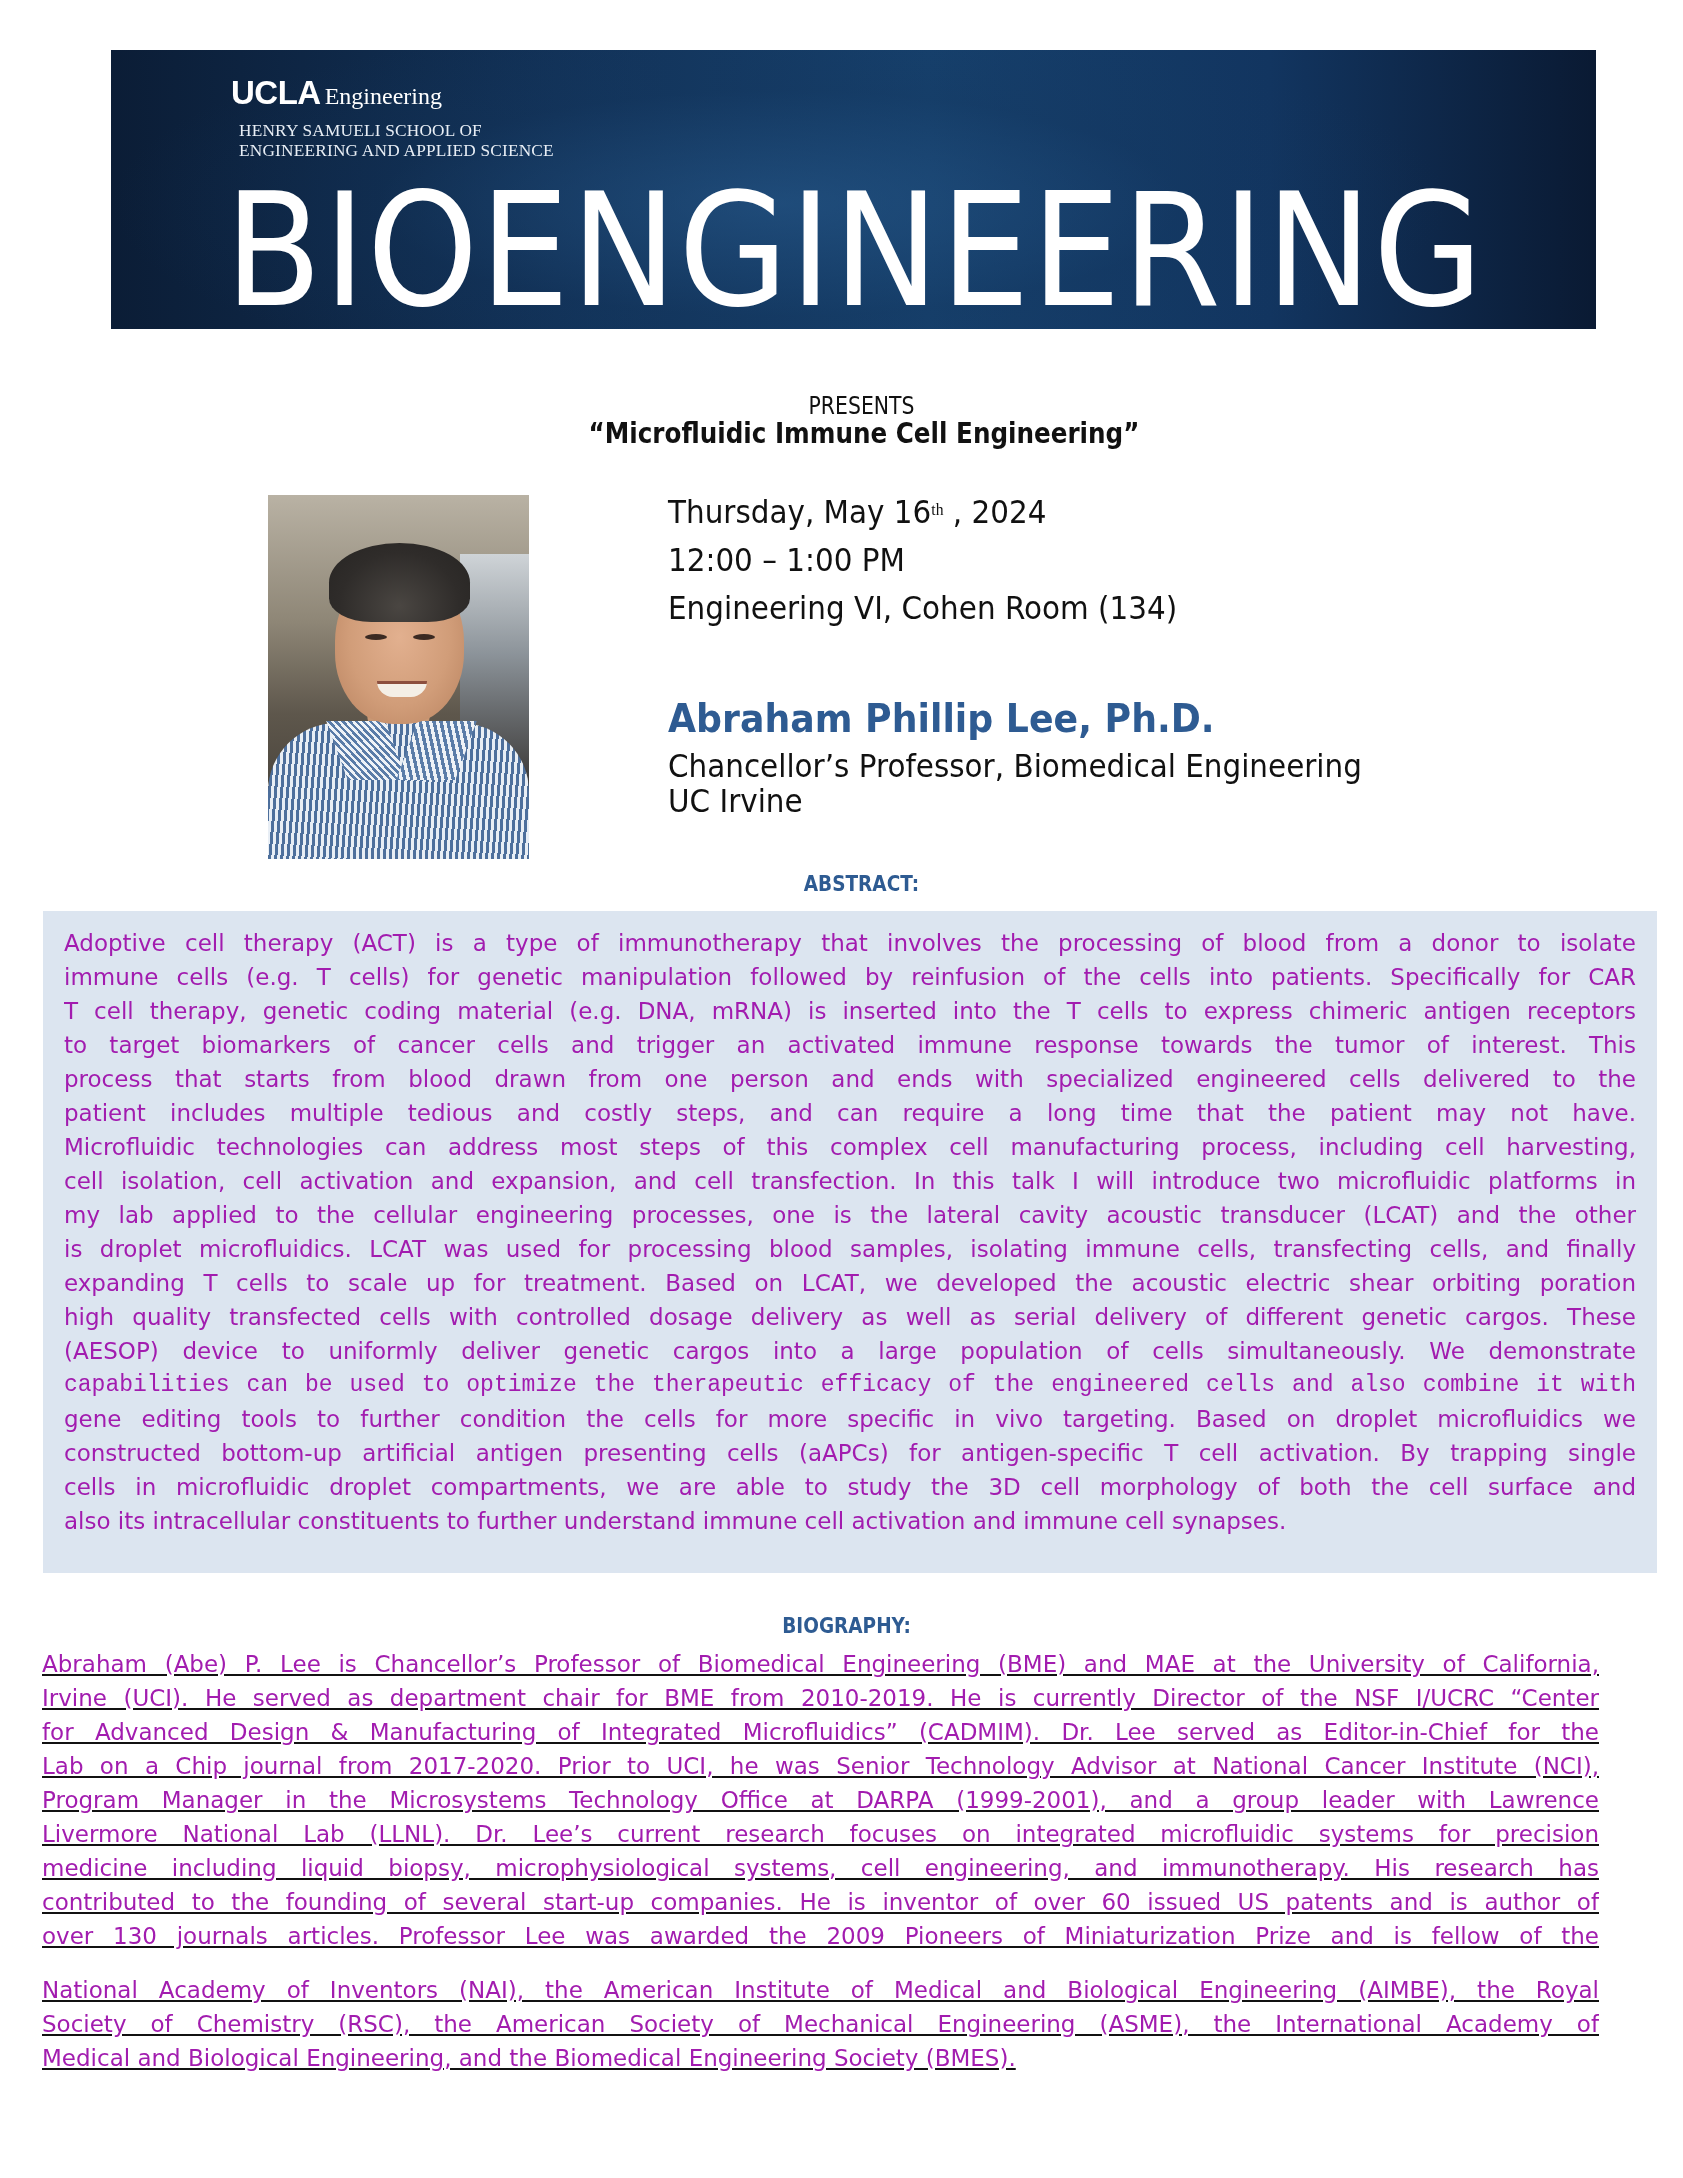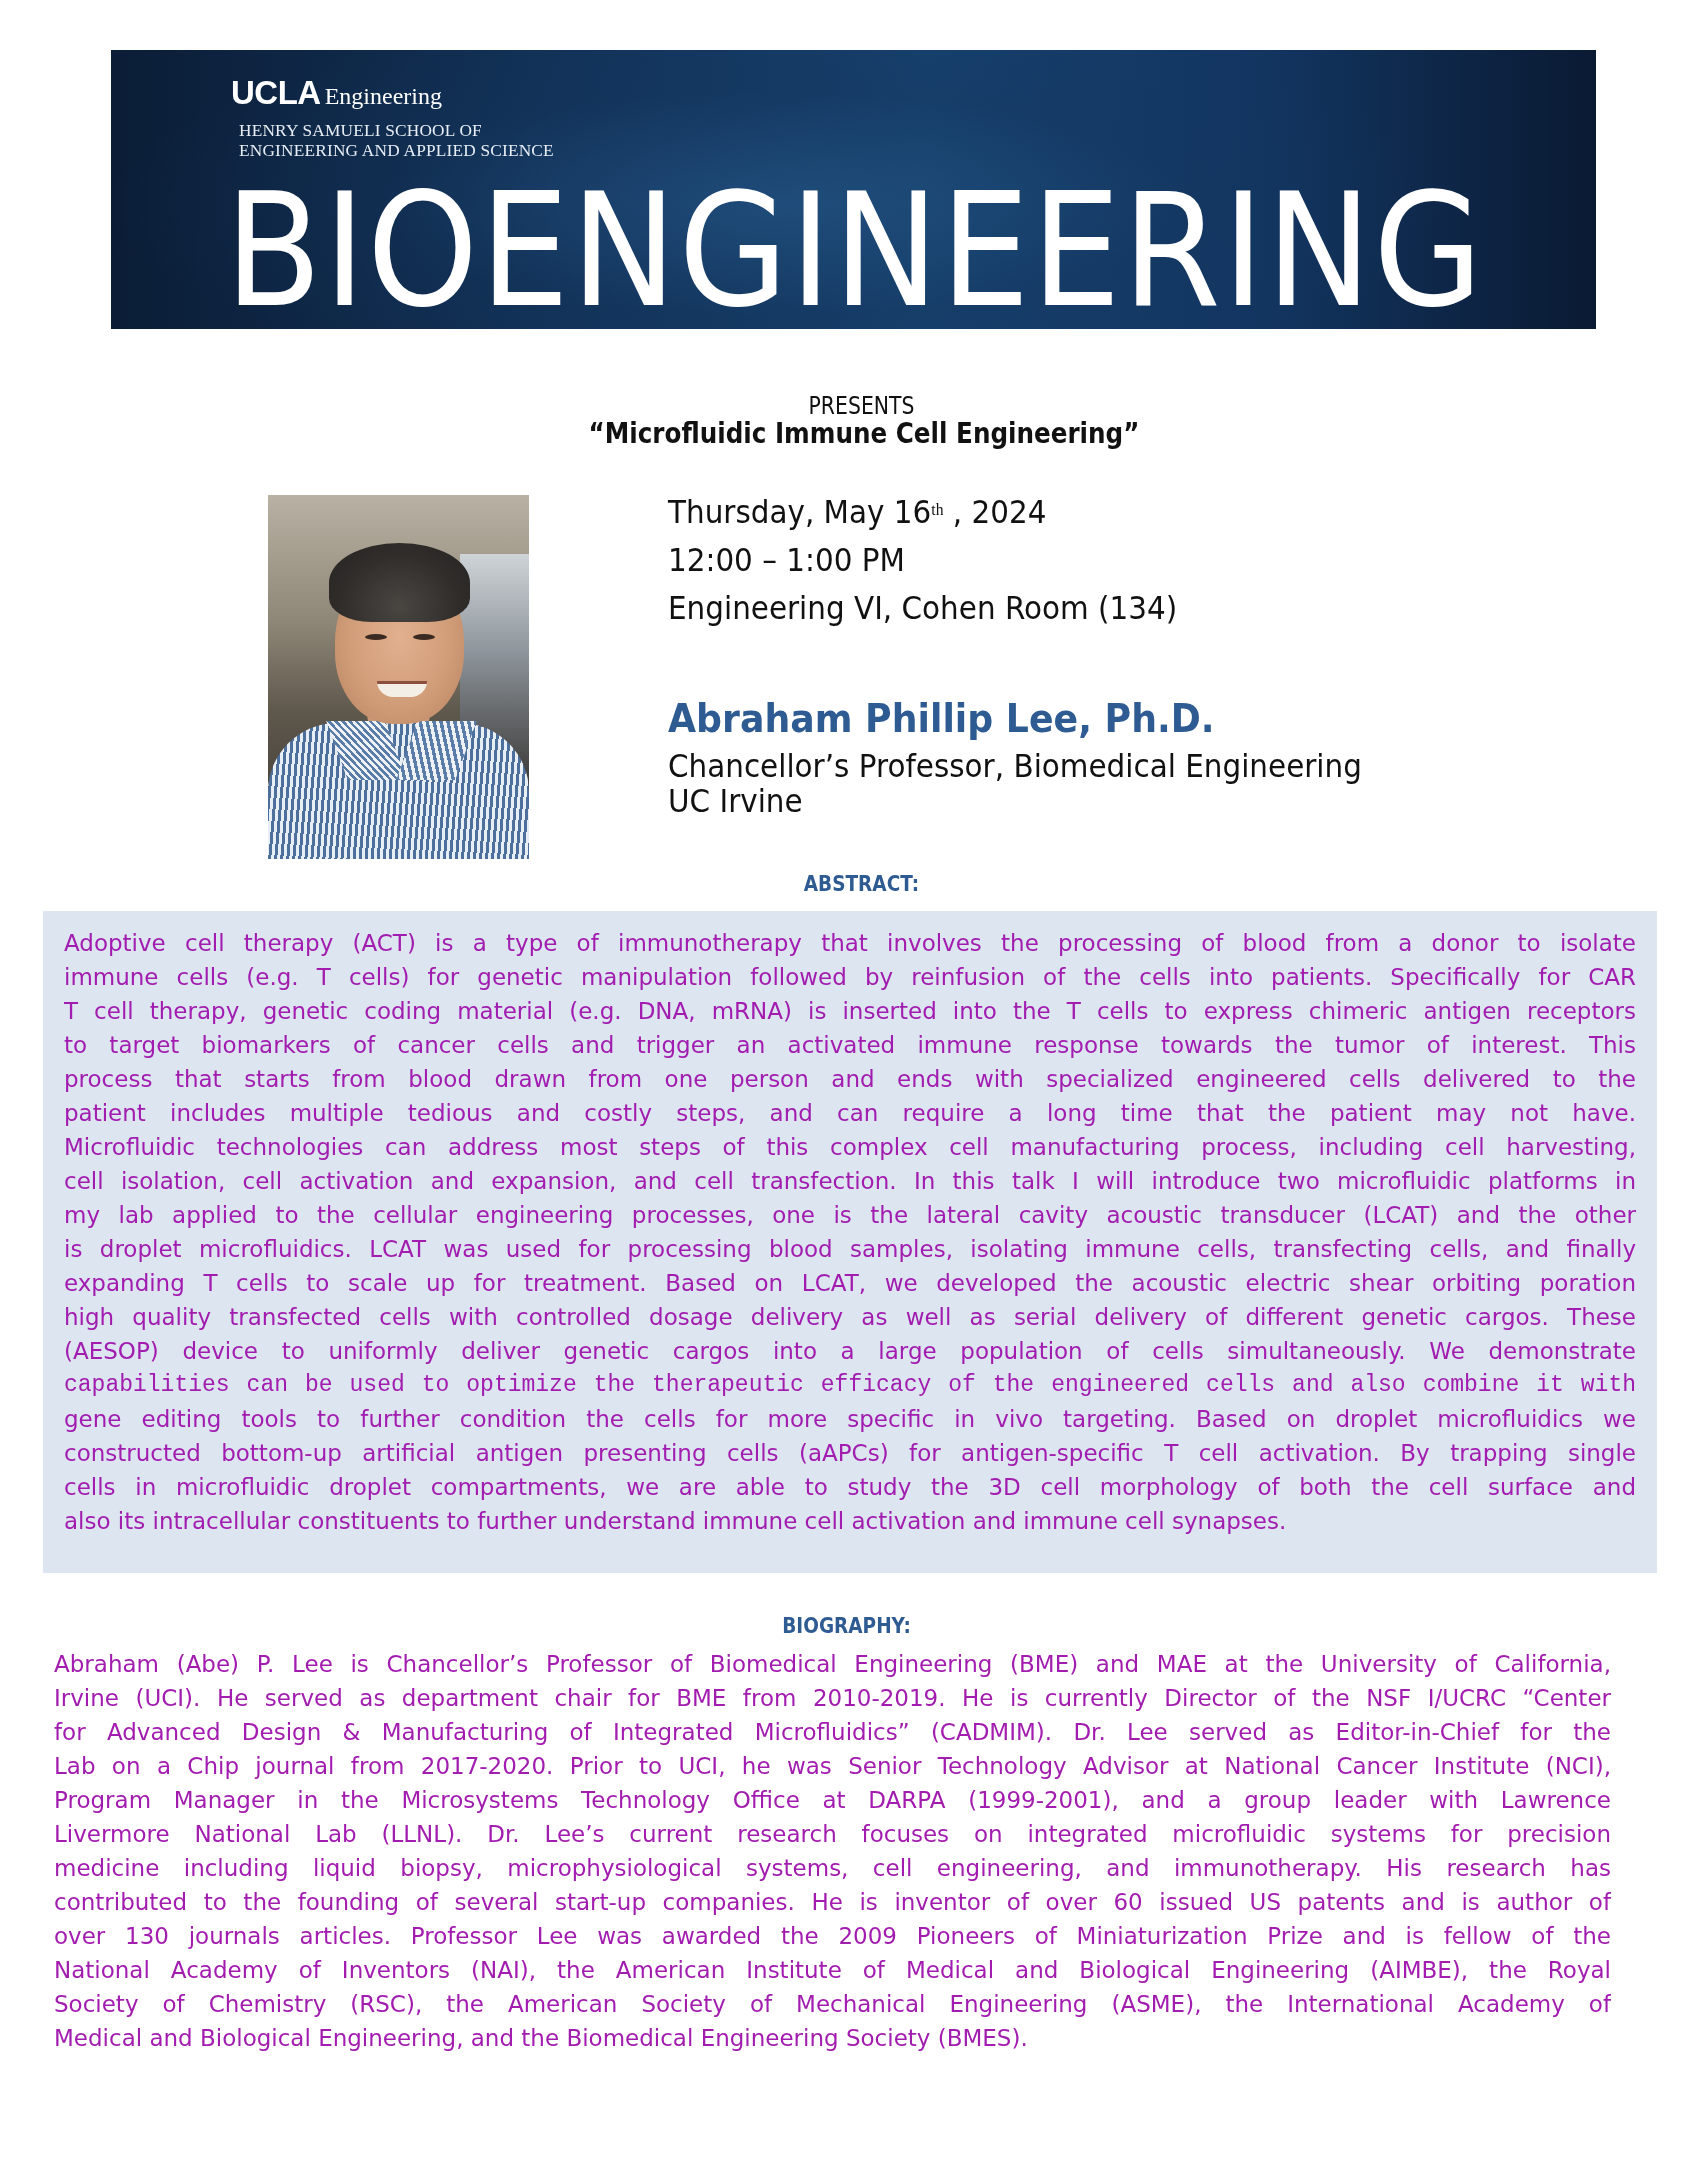--- a/index.html
+++ b/index.html
@@ -125,21 +125,21 @@
   .abstract-text {
     position: absolute; left: 21px; top: 15px; width: 1572px;
   }
   .para-line {
     display: block; height: 34px; line-height: 34px; white-space: nowrap;
     font-family: "DejaVu Sans", sans-serif; font-size: 23px; color: #a21caf;
     text-align: justify; text-align-last: justify; overflow: hidden;
   }
   .para-line.last { text-align-last: left; }
 
-  .bio-text { position: absolute; left: 54px; top: 1647px; width: 1557px; }
+  .bio-text { position: absolute; left: 42px; top: 1647px; width: 1557px; text-decoration: underline; }
 </style>
 </head>
 <body>
 
 <div class="banner">
   <div class="ucla">
     <span class="ucla-mark">UCLA</span><span class="eng-word">Engineering</span>
   </div>
   <div class="school">
     <div>HENRY SAMUELI SCHOOL OF</div>
@@ -204,17 +204,17 @@
 <div class="bio-text">
   <span class="para-line" style="display: block; white-space: normal; width: 1557px; height: 34px;">Abraham (Abe) P. Lee is Chancellor’s Professor of Biomedical Engineering (BME) and MAE at the University of California,</span>
   <span class="para-line" style="display: block; white-space: normal; width: 1557px; height: 34px;">Irvine (UCI).  He served as department chair for BME from 2010-2019. He is currently Director of the NSF I/UCRC “Center</span>
   <span class="para-line" style="display: block; white-space: normal; width: 1557px; height: 34px;">for Advanced Design &amp; Manufacturing of Integrated Microfluidics” (CADMIM). Dr. Lee served as Editor-in-Chief for the</span>
   <span class="para-line" style="display: block; white-space: normal; width: 1557px; height: 34px;">Lab on a Chip journal from 2017-2020. Prior to UCI, he was Senior Technology Advisor at National Cancer Institute (NCI),</span>
   <span class="para-line" style="display: block; white-space: normal; width: 1557px; height: 34px;">Program Manager in the Microsystems Technology Office at DARPA (1999-2001), and a group leader with Lawrence</span>
   <span class="para-line" style="display: block; white-space: normal; width: 1557px; height: 34px;">Livermore National Lab (LLNL).  Dr. Lee’s current research focuses on integrated microfluidic systems for precision</span>
   <span class="para-line" style="display: block; white-space: normal; width: 1557px; height: 34px;">medicine including liquid biopsy, microphysiological systems, cell engineering, and immunotherapy.  His research has</span>
   <span class="para-line" style="display: block; white-space: normal; width: 1557px; height: 34px;">contributed to the founding of several start-up companies. He is inventor of over 60 issued US patents and is author of</span>
   <span class="para-line" style="display: block; white-space: normal; width: 1557px; height: 34px;">over 130 journals articles.  Professor Lee was awarded the 2009 Pioneers of Miniaturization Prize and is fellow of the</span>
-  <span class="para-line" style="display: block; white-space: normal; width: 1557px; height: 34px;">National Academy of Inventors (NAI), the American Institute of Medical and Biological Engineering (AIMBE), the Royal</span>
+  <span class="para-line" style="display: block; white-space: normal; width: 1557px; height: 34px; margin-top: 20px;">National Academy of Inventors (NAI), the American Institute of Medical and Biological Engineering (AIMBE), the Royal</span>
   <span class="para-line" style="display: block; white-space: normal; width: 1557px; height: 34px;">Society of Chemistry (RSC), the American Society of Mechanical Engineering (ASME), the International Academy of</span>
   <span class="para-line last" style="display: block; white-space: nowrap; width: auto;">Medical and Biological Engineering, and the Biomedical Engineering Society (BMES).</span>
 </div>
 
 
 </body></html>

